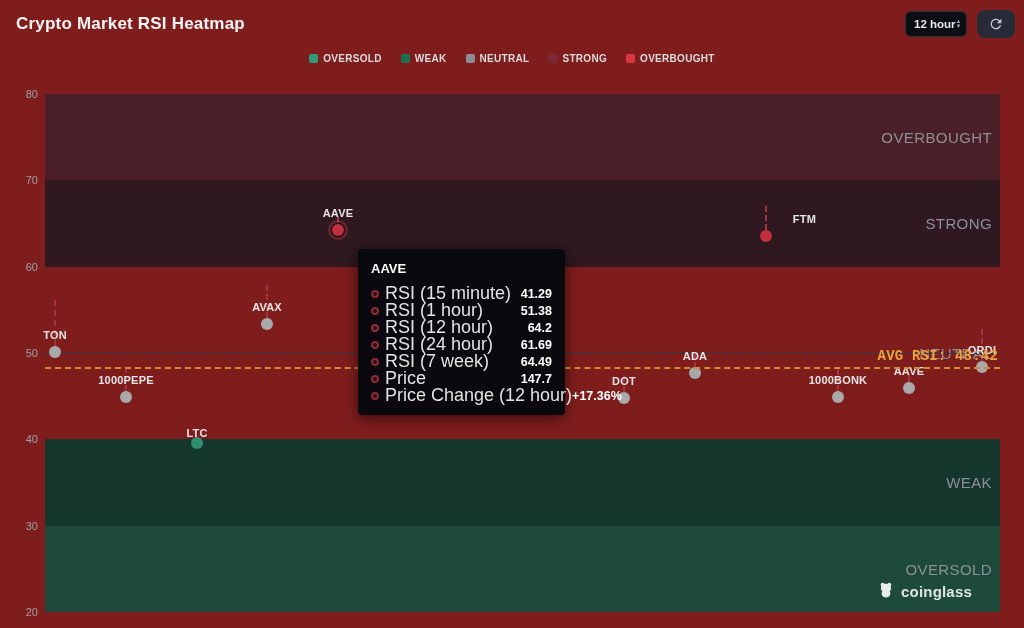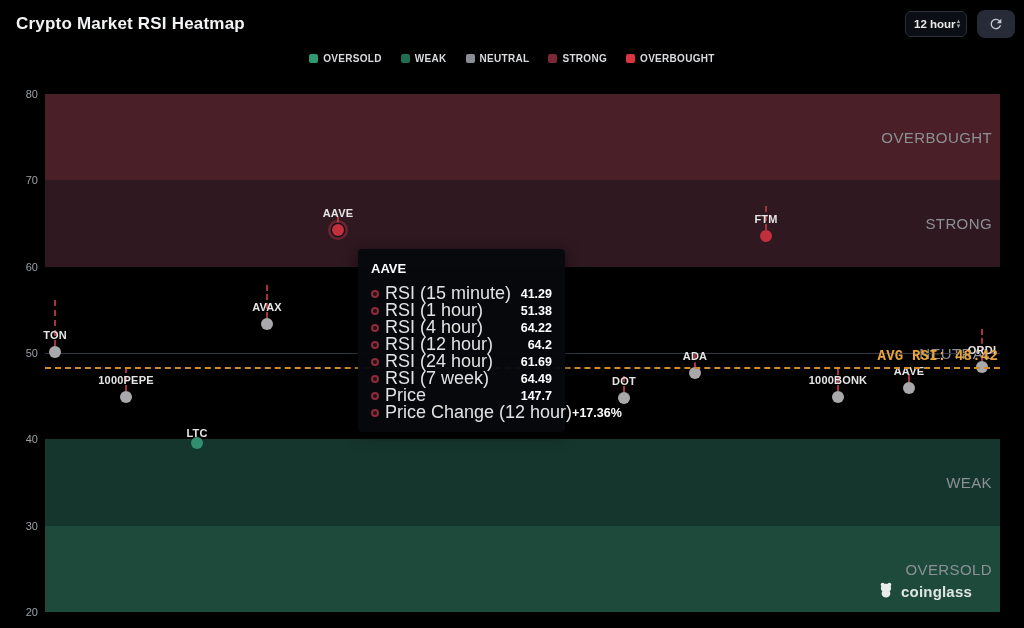--- a/index.html
+++ b/index.html
@@ -1,19 +1,19 @@
 <!DOCTYPE html>
 <html><head>
 <meta charset="utf-8">
 <style>
   * { margin:0; padding:0; box-sizing:border-box; }
   html,body { background:#0d1019; }
   #canvas {
     position:relative; width:1024px; height:628px; overflow:hidden;
-    background:#000000;
+    background:#7f1d1d;
     font-family:"Liberation Sans", sans-serif;
   }
   
   #page-title {
     position:absolute; left:16px; top:14px;
     color:#f2f3f5; font-size:17px; font-weight:700; letter-spacing:.2px;
   }
   #interval-select {
     position:absolute; left:905px; top:11px; width:62px; height:26px;
     background:#0b0e15; border:1px solid #2b303b; border-radius:6px;
@@ -158,21 +158,21 @@
       <div class="marker halo" style="left: 287px; top: 130.407px; background: rgb(194, 47, 61);"></div>
       <div class="coin-label" style="left: 243px; top: 113.407px;">AAVE</div>
       <div class="whisker" style="left: 578px; top: 282.31px; height: 15.5833px;"></div>
       <div class="marker" style="left: 573px; top: 297.893px; background: rgb(169, 169, 171);"></div>
       <div class="coin-label" style="left: 529px; top: 280.893px;">DOT</div>
       <div class="whisker" style="left: 649px; top: 259.863px; height: 12.9933px;"></div>
       <div class="marker" style="left: 644px; top: 272.857px; background: rgb(169, 169, 171);"></div>
       <div class="coin-label" style="left: 600px; top: 255.857px;">ADA</div>
       <div class="whisker" style="left: 720px; top: 112.233px; height: 23.3533px;"></div>
       <div class="marker" style="left: 715px; top: 135.587px; background: rgb(194, 47, 61);"></div>
-      <div class="coin-label" style="left: 671px; top: 118.587px;">FTM</div>
+      <div class="coin-label" style="left: 671px; top: 118.587px; text-align: right;">FTM</div>
       <div class="whisker" style="left: 792px; top: 274.54px; height: 22.49px;"></div>
       <div class="marker" style="left: 787px; top: 297.03px; background: rgb(169, 169, 171);"></div>
       <div class="coin-label" style="left: 743px; top: 280.03px;">1000BONK</div>
       <div class="whisker" style="left: 863px; top: 279.72px; height: 7.81333px;"></div>
       <div class="marker" style="left: 858px; top: 287.533px; background: rgb(169, 169, 171);"></div>
       <div class="coin-label" style="left: 814px; top: 270.533px;">AAVE</div>
       <div class="whisker" style="left: 936px; top: 234.827px; height: 31.9867px;"></div>
       <div class="marker" style="left: 931px; top: 266.813px; background: rgb(169, 169, 171);"></div>
       <div class="coin-label" style="left: 887px; top: 249.813px;">ORDI</div>
       <div id="avg-line" style="top: 272.641px;"></div>
@@ -187,25 +187,20 @@
           <div class="tt-label">RSI (15 minute)</div>
           <div class="tt-value">41.29</div>
         </div>
         <div class="tt-row">
           <div class="tt-dot"></div>
           <div class="tt-label">RSI (1 hour)</div>
           <div class="tt-value">51.38</div>
         </div>
         <div class="tt-row">
           <div class="tt-dot"></div>
-          <div class="tt-label">RSI (4 hour)</div>
-          <div class="tt-value">64.22</div>
-        </div>
-        <div class="tt-row">
-          <div class="tt-dot"></div>
           <div class="tt-label">RSI (12 hour)</div>
           <div class="tt-value">64.2</div>
         </div>
         <div class="tt-row">
           <div class="tt-dot"></div>
           <div class="tt-label">RSI (24 hour)</div>
           <div class="tt-value">61.69</div>
         </div>
         <div class="tt-row">
           <div class="tt-dot"></div>

